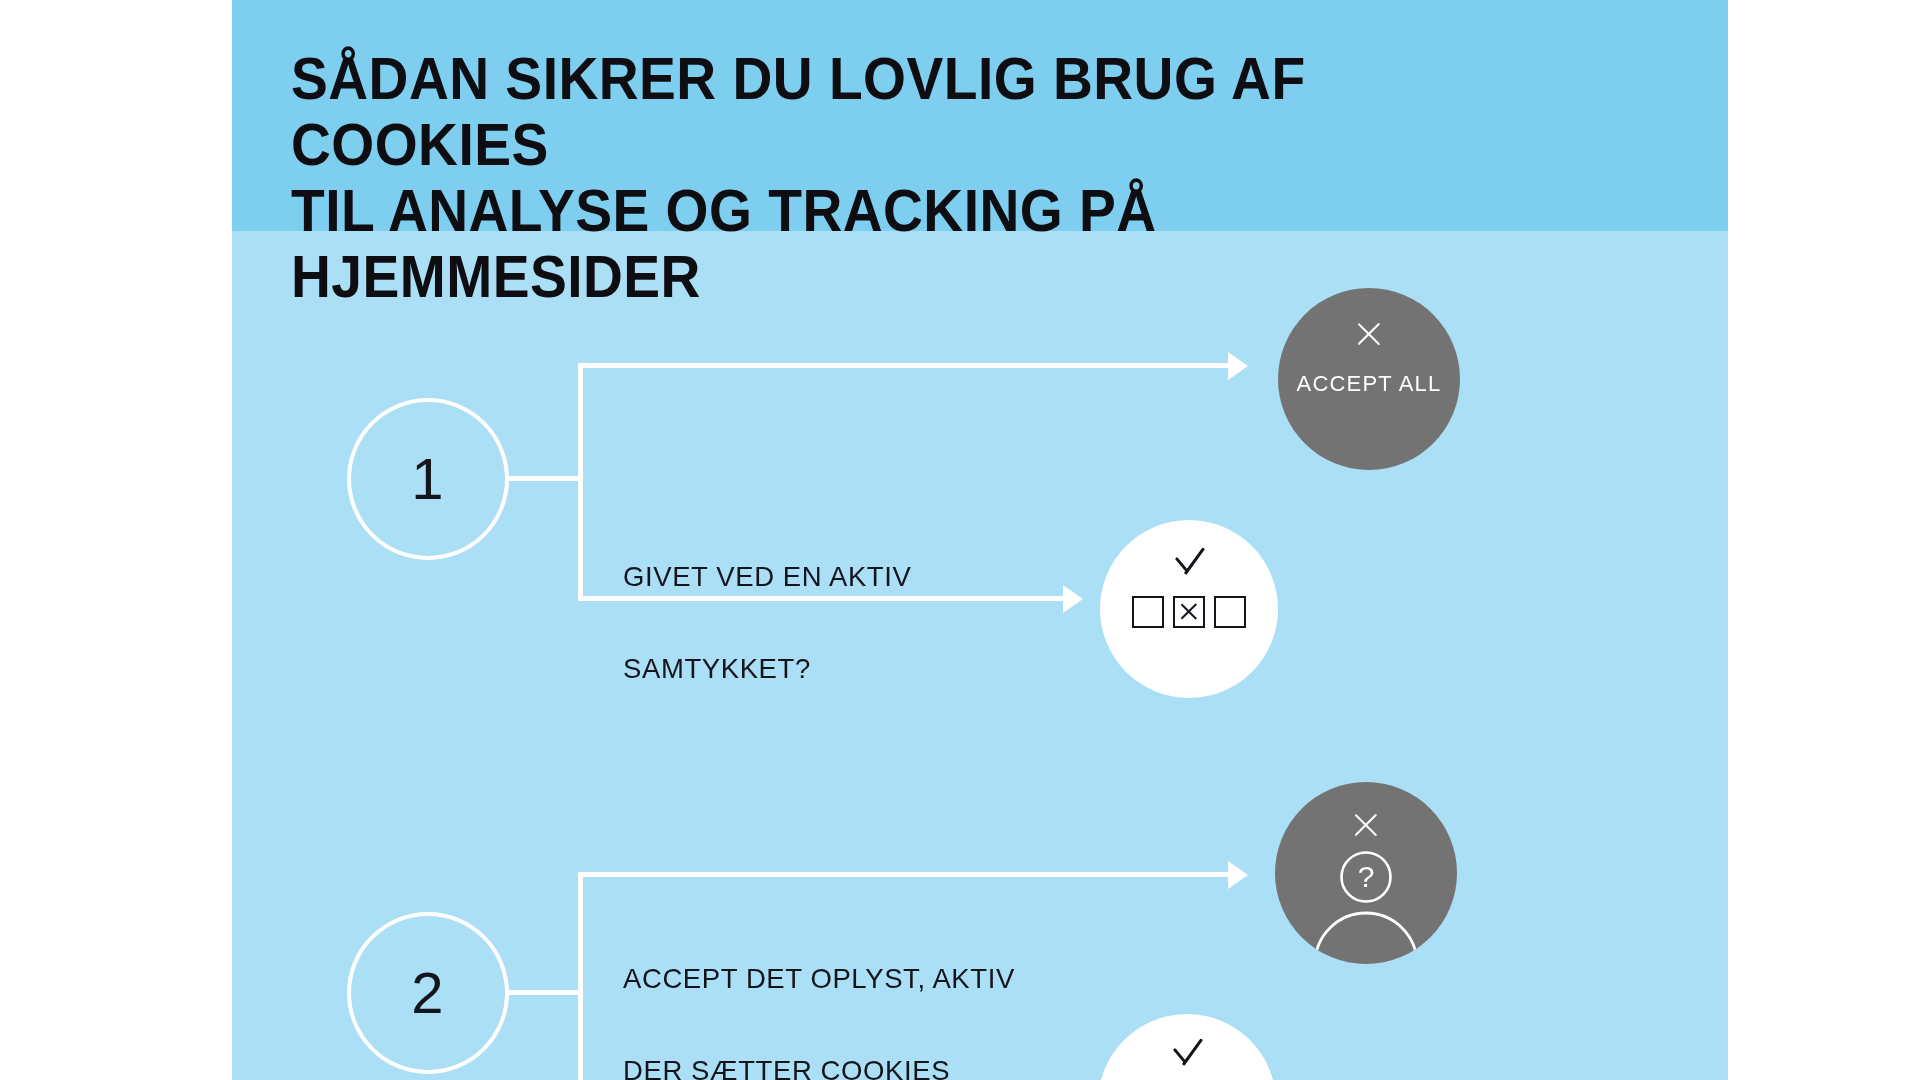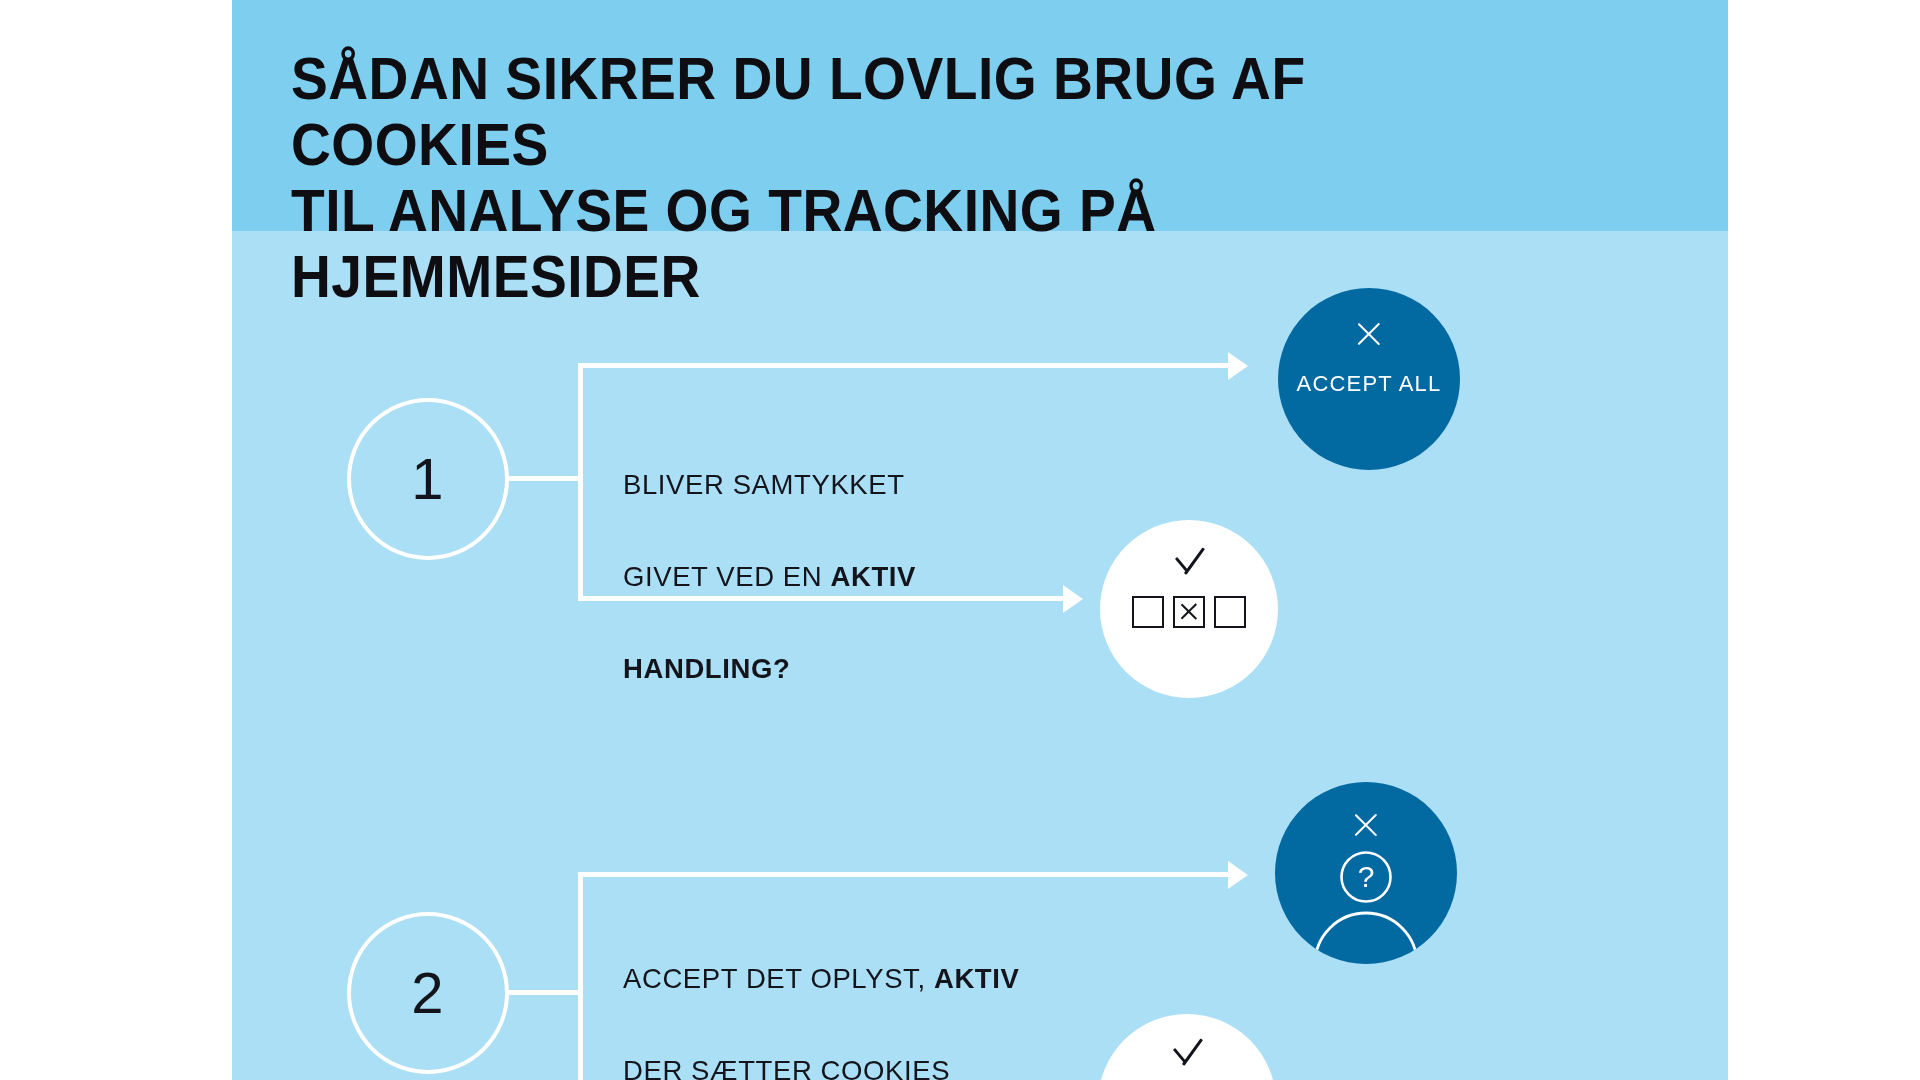--- a/index.html
+++ b/index.html
@@ -98,29 +98,29 @@
   .step-text {
     position: absolute;
     font-family: "Liberation Sans", sans-serif;
     font-weight: 400;
     font-size: 27.5px;
     line-height: 46px;
     letter-spacing: 0.6px;
     color: #14151c;
     white-space: pre-line;
   }
-  .step-text b { font-weight: 700; }
+  .step-text b { font-weight: 400; }
 
   #step-text-1 { left: 623px; top: 416px; width: 420px; }
   #step-text-2 { left: 623px; top: 910px; width: 460px; }
 
   
   .dark-circle {
     position: absolute;
-    background: #0369a1;
+    background: #737373;
     border-radius: 50%;
     overflow: hidden;
   }
   #dark-circle-1 { left: 1278px; top: 288px; width: 182px; height: 182px; }
   #dark-circle-2 { left: 1275px; top: 782px; width: 182px; height: 182px; }
 
   .accept-all-label {
     position: absolute;
     left: 0;
     top: 83px;
@@ -227,23 +227,23 @@
   <div class="line" style="left:509px; top:476px; width:72px; height:5px;"></div>
   <div class="line" style="left:578px; top:363px; width:5px; height:238px;"></div>
 
   <div class="line" style="left:578px; top:363px; width:652px; height:5px;"></div>
   <div class="arrow-head" style="left:1228px; top:351.5px;"></div>
 
   <div class="line" style="left:578px; top:596px; width:487px; height:5px;"></div>
   <div class="arrow-head" style="left:1063px; top:584.5px;"></div>
 
   <div class="step-text" id="step-text-1">
-    <span>BLIVER SAMTYKKET</span><br>
+    <br>
     <span>GIVET VED EN </span><b>AKTIV</b><br>
-    <b>HANDLING?</b>
+    <b>SAMTYKKET?</b>
   </div>
 
   <div class="dark-circle" id="dark-circle-1">
     <div class="x-icon" style="top:31px;"></div>
     <div class="accept-all-label">ACCEPT ALL</div>
   </div>
 
   <div class="white-circle" id="white-circle-1">
     <div class="check-icon" style="left:74px; top:25px; width:30px; height:32px;"></div>
     <div class="checkbox-row" style="top:76px;">

